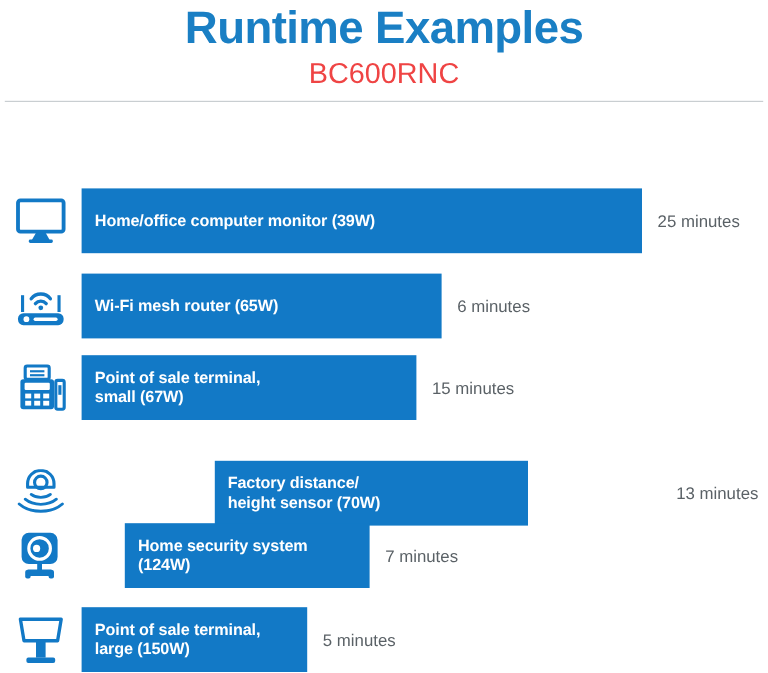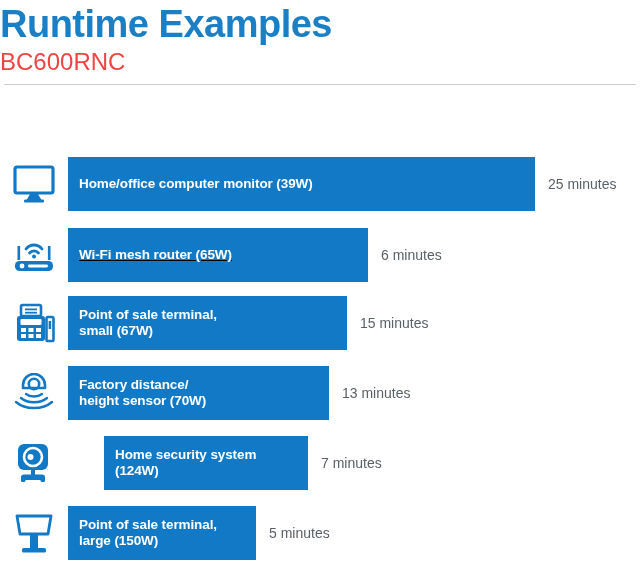--- a/index.html
+++ b/index.html
@@ -16,21 +16,21 @@
   }
 
   
   .header {
     position: absolute;
     left: 0;
     top: 0;
     width: 640px;
     height: 85px;
     background: #ffffff;
-    text-align: left;
+    text-align: center;
   }
   .title {
     margin: 0;
     padding-top: 2px;
     font-size: 38px;
     line-height: 44px;
     font-weight: bold;
     color: #1a7fc4;
     letter-spacing: -0.5px;
     font-family: "Liberation Sans", sans-serif;
@@ -136,21 +136,21 @@
         <path d="M14 13 a10 10 0 0 1 16 0" fill="none" stroke="#1279c6" stroke-width="2.8" stroke-linecap="round"></path>
         <path d="M17.5 17 a6 6 0 0 1 9 0" fill="none" stroke="#1279c6" stroke-width="2.8" stroke-linecap="round"></path>
         <circle cx="22" cy="20.5" r="2" fill="#1279c6"></circle>
         <rect x="5.5" y="10" width="2.6" height="14" fill="#1279c6"></rect>
         <rect x="35.9" y="10" width="2.6" height="14" fill="#1279c6"></rect>
         <rect x="3" y="25" width="38" height="10" rx="4.5" fill="#1279c6"></rect>
         <circle cx="10" cy="30" r="2.4" fill="#ffffff"></circle>
         <rect x="16" y="28.6" width="20" height="2.8" rx="1.4" fill="#ffffff"></rect>
       </svg>
     </div>
-    <div class="bar" style="width:300px;text-decoration:underline;">
+    <div class="bar" style="width:300px;">
       <span class="bar-label">Wi-Fi mesh router (65W)</span>
     </div>
     <span class="value-label">6 minutes</span>
   </div>
 
   <div class="row" style="top:211px;">
     <div class="icon-cell">
       <svg width="44" height="40" viewBox="0 0 44 40">
         <rect x="9" y="2" width="20" height="11" rx="1.6" fill="none" stroke="#1279c6" stroke-width="2.6"></rect>
         <rect x="13" y="5.5" width="12" height="1.8" fill="#1279c6"></rect>
@@ -167,21 +167,21 @@
         <rect x="36.6" y="18" width="2.6" height="8" fill="#1279c6"></rect>
       </svg>
     </div>
     <div class="bar" style="width:279px;">
       <span class="bar-label">Point of sale terminal,
 small (67W)</span>
     </div>
     <span class="value-label">15 minutes</span>
   </div>
 
-  <div class="row" style="top:281px;">
+  <div class="row" style="top:299px;justify-content:space-between;">
     <div class="icon-cell">
       <svg width="46" height="40" viewBox="0 0 46 40">
         <path d="M12 12 a11 11 0 0 1 22 0 l0 3 -22 0 Z" fill="none" stroke="#1279c6" stroke-width="2.6" stroke-linejoin="round"></path>
         <circle cx="23" cy="11" r="5.2" fill="none" stroke="#1279c6" stroke-width="2.6"></circle>
         <path d="M15 21 a11 8 0 0 0 16 0" fill="none" stroke="#1279c6" stroke-width="2.4" stroke-linecap="round"></path>
         <path d="M10 25 a17 12 0 0 0 26 0" fill="none" stroke="#1279c6" stroke-width="2.4" stroke-linecap="round"></path>
         <path d="M5 29 a23 16 0 0 0 36 0" fill="none" stroke="#1279c6" stroke-width="2.4" stroke-linecap="round"></path>
       </svg>
     </div>
     <div class="bar" style="width:261px;">

